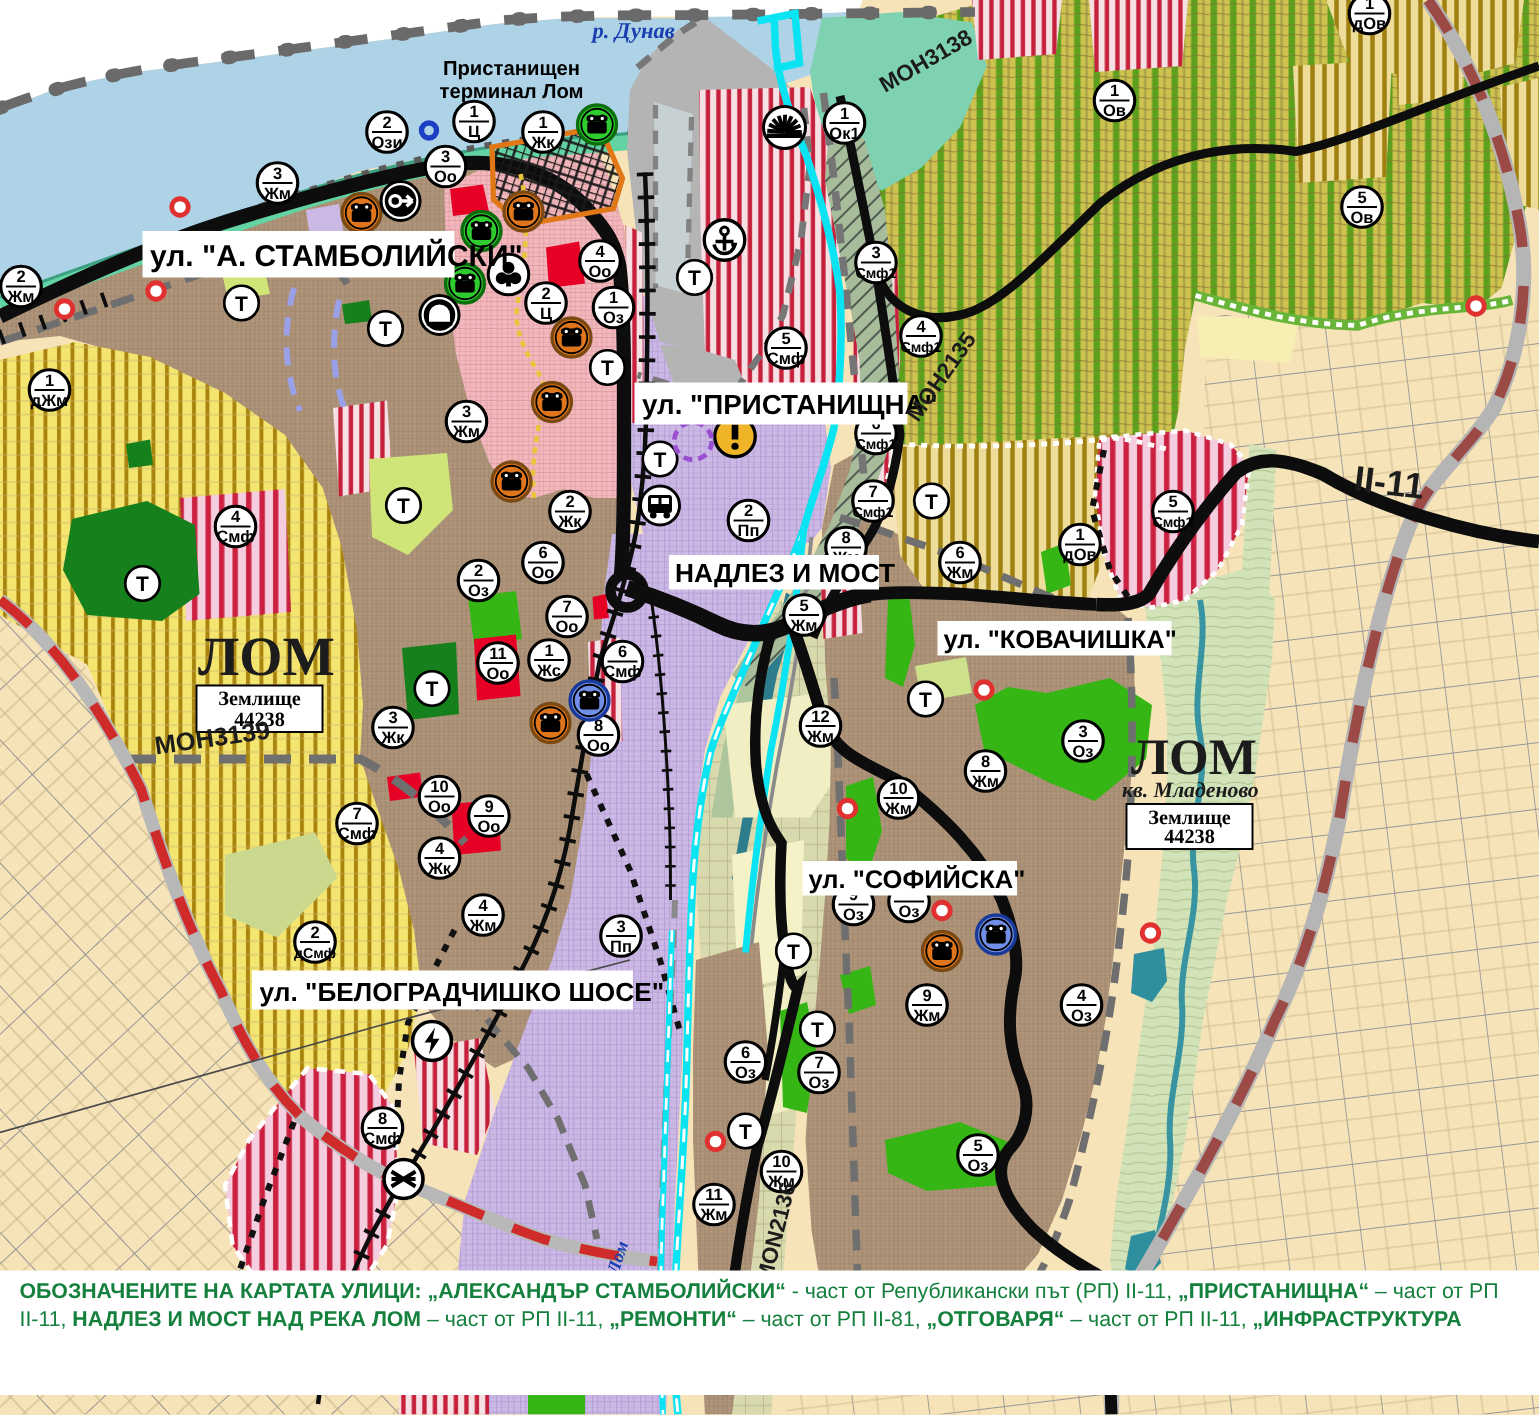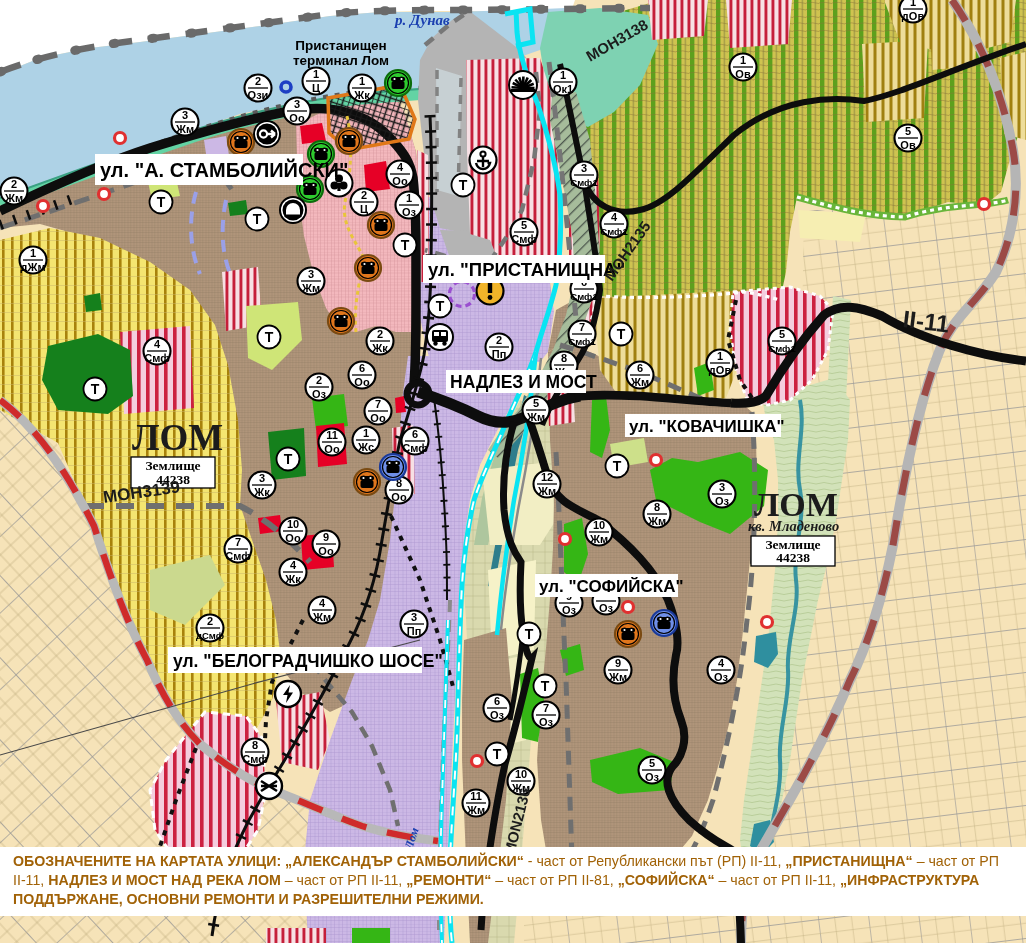--- a/index.html
+++ b/index.html
@@ -1,18 +1,18 @@
 <!DOCTYPE html>
 <html><head>
 <meta charset="utf-8">
 <style>
   html,body{margin:0;padding:0;}
   body{width:1026px;height:943px;overflow:hidden;font-family:"Liberation Sans",sans-serif;position:relative;background:#f6e3b8;}
   svg{display:block;}
-  #txtblock{position:absolute;left:0;top:847px;width:1026px;height:69px;background:#fff;color:#a16207;
+  #txtblock{position:absolute;left:0;top:847px;width:1026px;height:83px;background:#fff;color:#15803d;
     font-size:14.2px;line-height:19px;padding:5px 0 0 13px;box-sizing:border-box;white-space:nowrap;}
   #txtblock b{font-weight:bold;}
 </style>
 </head>
 <body>
 <svg width="1026" height="943" viewBox="0 0 1026 943" xmlns="http://www.w3.org/2000/svg">
 <defs>
   <pattern id="patYellow" width="9" height="9" patternUnits="userSpaceOnUse">
     <rect width="9" height="9" fill="#f4e571"></rect>
     <rect width="2.6" height="9" x="2" fill="#a8820c"></rect>
@@ -1092,15 +1092,14 @@
 
 <text x="514" y="856" font-size="15" font-weight="bold" fill="#1c1c1c" transform="rotate(-76 514 856)">МОN2136</text>
 
 <text x="902" y="327" font-size="24" font-weight="bold" fill="#1c1c1c" transform="rotate(7 902 327)">II-11</text>
 
 <text x="412" y="850" font-size="12" font-weight="bold" font-style="italic" fill="#1a3fb0" transform="rotate(-72 412 850)" font-family="Liberation Serif, serif">Лом</text>
 </svg>
 
 <div id="txtblock">
 <div><b>ОБОЗНАЧЕНИТЕ НА КАРТАТА УЛИЦИ: „АЛЕКСАНДЪР СТАМБОЛИЙСКИ“</b> - част от Републикански път (РП) II-11, <b>„ПРИСТАНИЩНА“</b> – част от РП</div>
-<div>II-11, <b>НАДЛЕЗ И МОСТ НАД РЕКА ЛОМ</b> – част от РП II-11, <b>„РЕМОНТИ“</b> – част от РП II-81, <b>„СОФИЙСКА“</b> – част от РП II-11, <b>„ИНФРАСТРУКТУРА</b></div>
-<div><b>ПОДДЪРЖАНЕ, ОСНОВНИ РЕМОНТИ И РАЗРЕШИТЕЛНИ РЕЖИМИ.</b></div>
+<div>II-11, <b>НАДЛЕЗ И МОСТ НАД РЕКА ЛОМ</b> – част от РП II-11, <b>„РЕМОНТИ“</b> – част от РП II-81, <b>„ОТГОВАРЯ“</b> – част от РП II-11, <b>„ИНФРАСТРУКТУРА</b></div>
 </div>
 
 </body></html>

